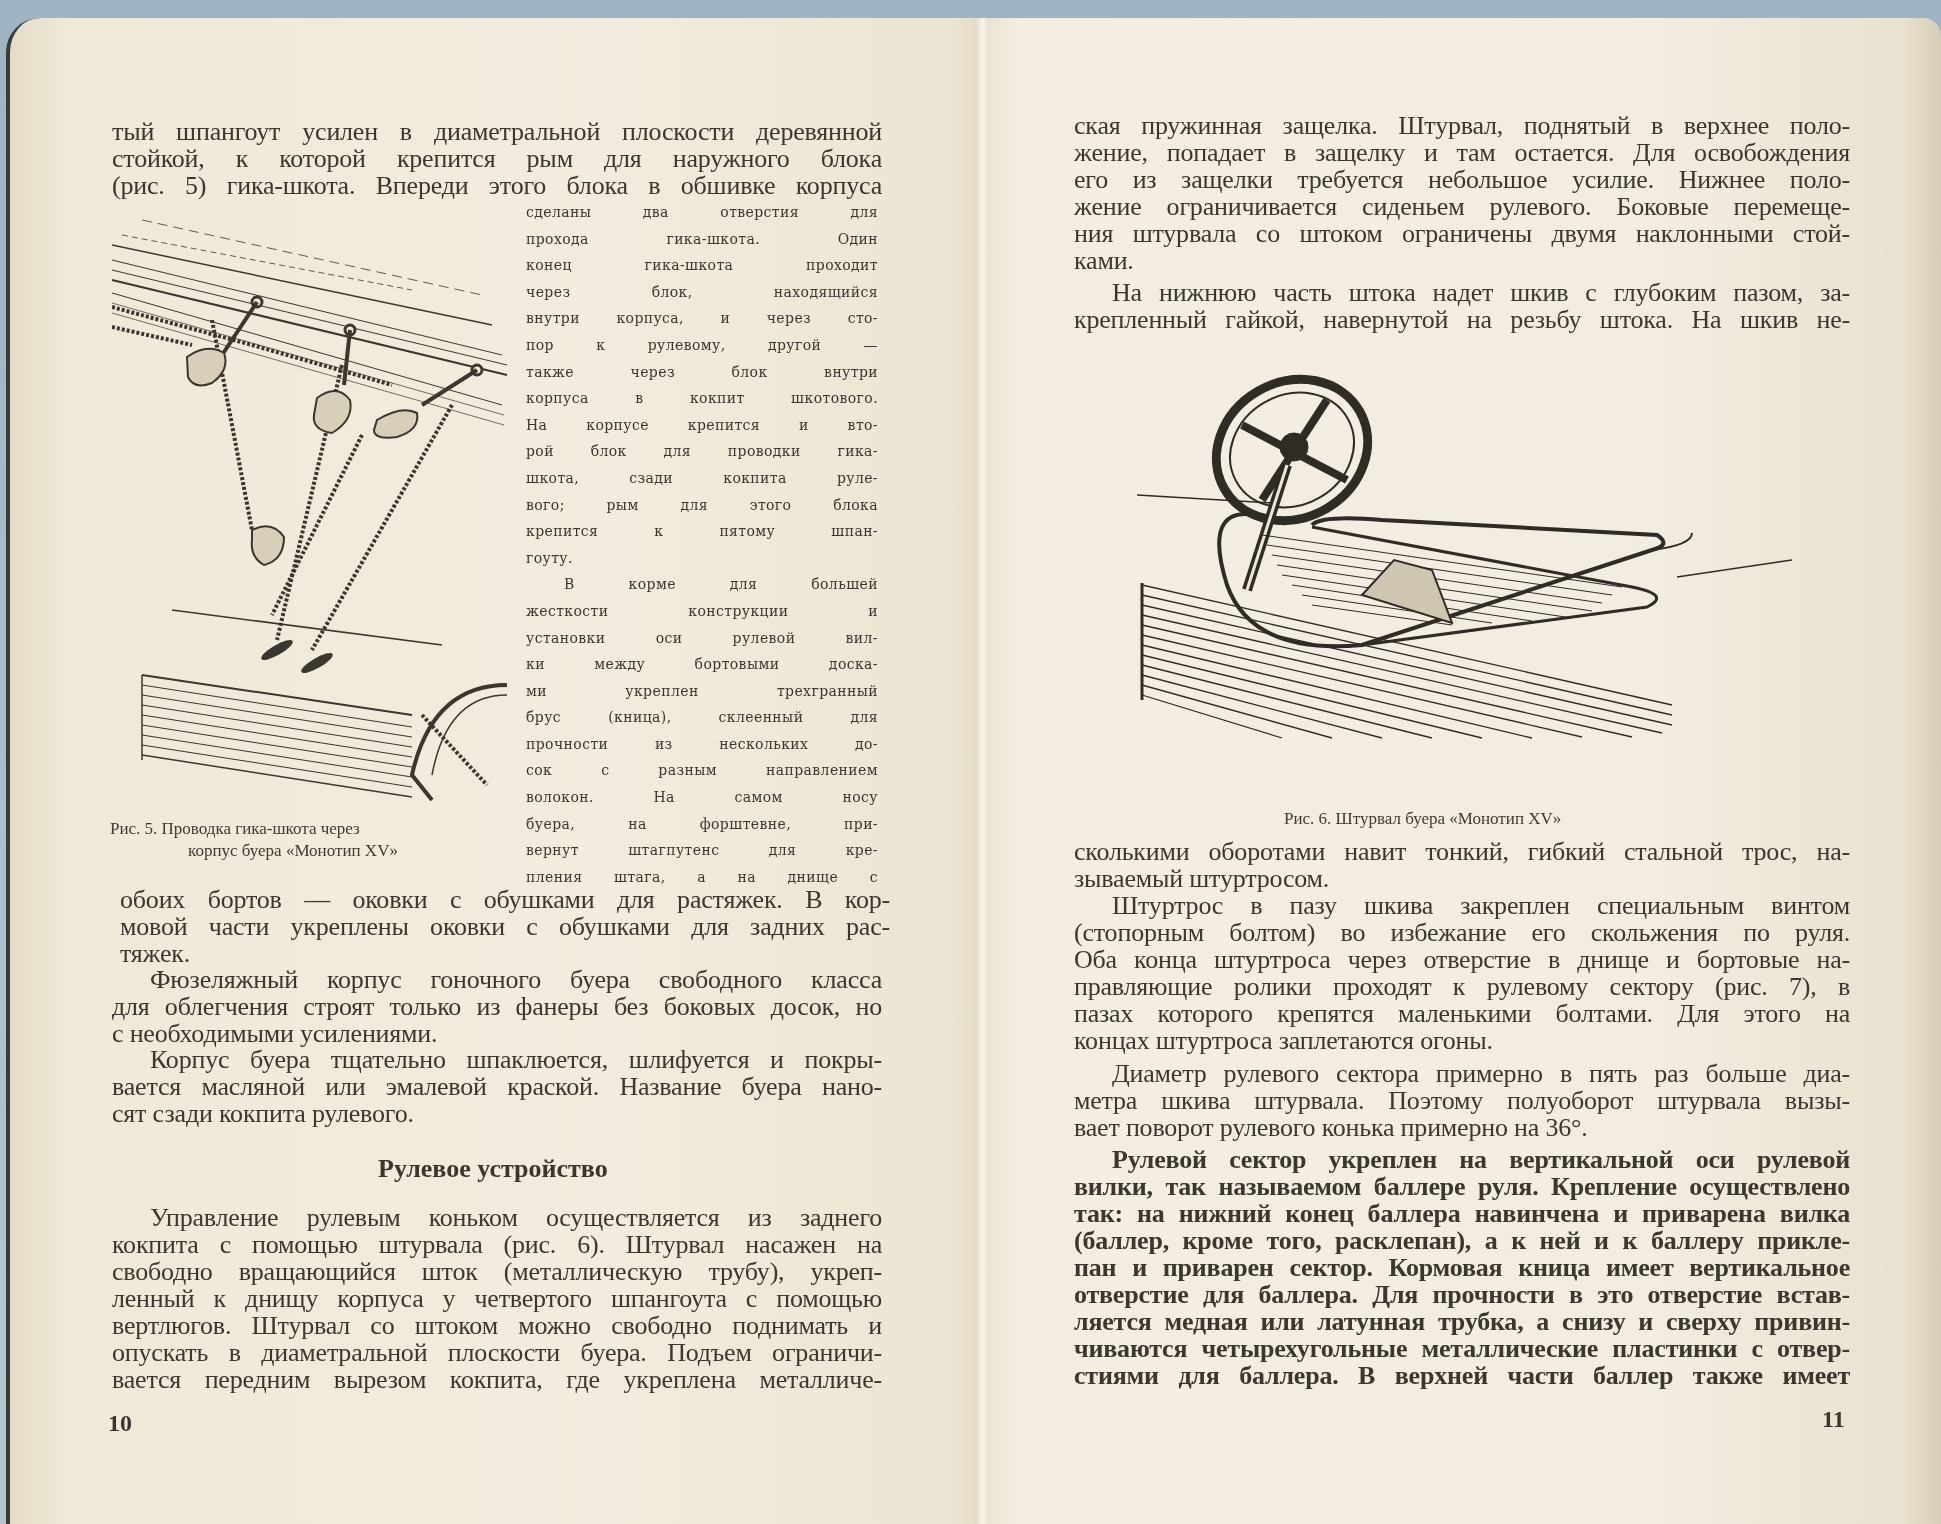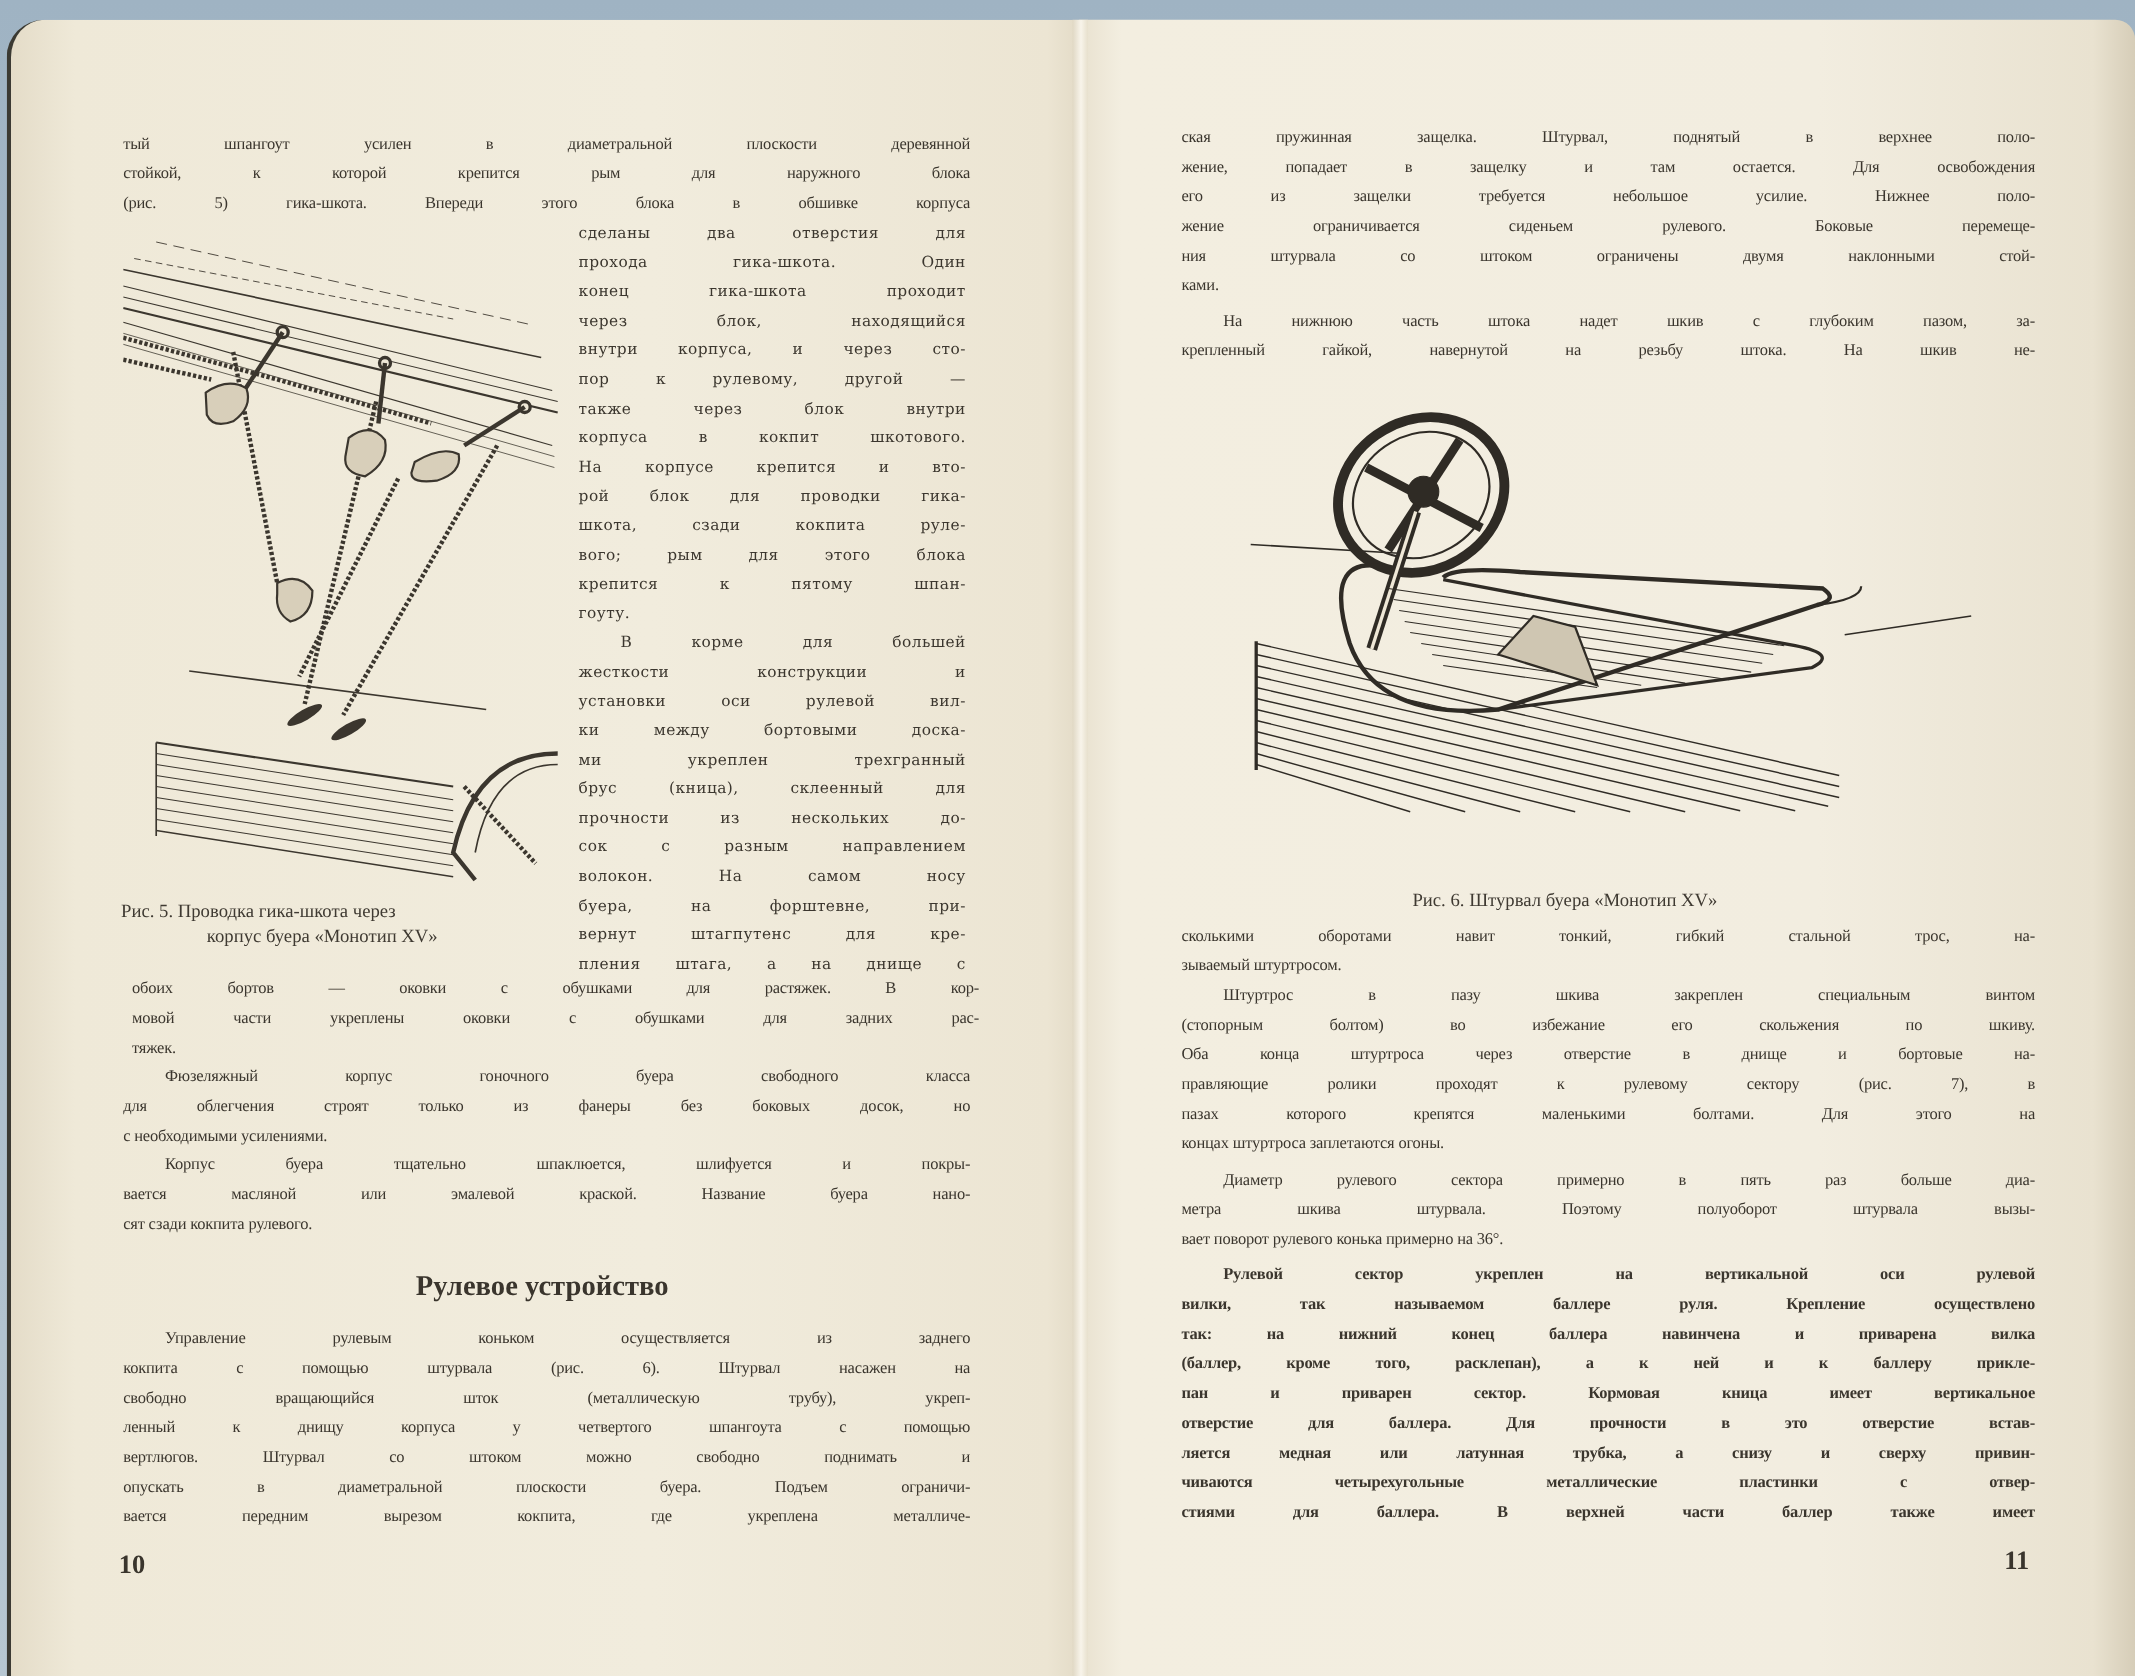--- a/index.html
+++ b/index.html
@@ -29,21 +29,21 @@
     left: 981px; width: 960px;
     border-radius: 0 18px 0 0;
     background: linear-gradient(90deg, #e8e1cf 0%, #f3eee0 4%, #f2ede0 70%, #e9e2d0 96%, #d6cdb8 100%);
   }
   .gutter {
     position: absolute; left: 975px; top: 18px; width: 14px; height: 1506px;
     background: linear-gradient(90deg, #e0d8c4 0%, #f8f4ea 55%, #e7e0cd 100%);
   }
   .text-block {
     position: absolute;
-    font-size: 15px;
+    font-size: 26px;
     line-height: 27px;
     text-align: justify;
     color: #3b362e;
   }
   .line { display: block; text-align: justify; text-align-last: justify; white-space: nowrap; }
   .line.last { text-align-last: left; }
   .indent { padding-left: 38px; }
   .narrow { font-family: "Liberation Serif", serif; letter-spacing: -0.2px; }
   .wide { font-family: "DejaVu Serif", serif; font-size: 14px; letter-spacing: 0.4px; }
   .heading {
@@ -274,21 +274,21 @@
 
 <div class="caption" style="left:1284px; top:808px;">Рис. 6. Штурвал буера «Монотип XV»</div>
 
 <div class="text-block narrow" style="left:1074px; top:838px; width:776px;">
   <span class="line">сколькими оборотами навит тонкий, гибкий стальной трос, на-</span>
   <span class="line last">зываемый штуртросом.</span>
 </div>
 
 <div class="text-block narrow" style="left:1074px; top:892px; width:776px;">
   <span class="line indent">Штуртрос в пазу шкива закреплен специальным винтом</span>
-  <span class="line">(стопорным болтом) во избежание его скольжения по шкиву.</span>
+  <span class="line">(стопорным болтом) во избежание его скольжения по руля.</span>
   <span class="line">Оба конца штуртроса через отверстие в днище и бортовые на-</span>
   <span class="line">правляющие ролики проходят к рулевому сектору (рис. 7), в</span>
   <span class="line">пазах которого крепятся маленькими болтами. Для этого на</span>
   <span class="line last">концах штуртроса заплетаются огоны.</span>
 </div>
 
 <div class="text-block narrow" style="left:1074px; top:1060px; width:776px;">
   <span class="line indent">Диаметр рулевого сектора примерно в пять раз больше диа-</span>
   <span class="line">метра шкива штурвала. Поэтому полуоборот штурвала вызы-</span>
   <span class="line last">вает поворот рулевого конька примерно на 36°.</span>

